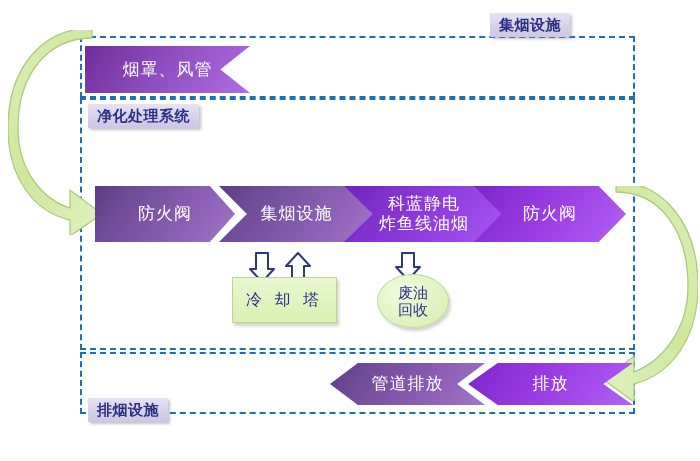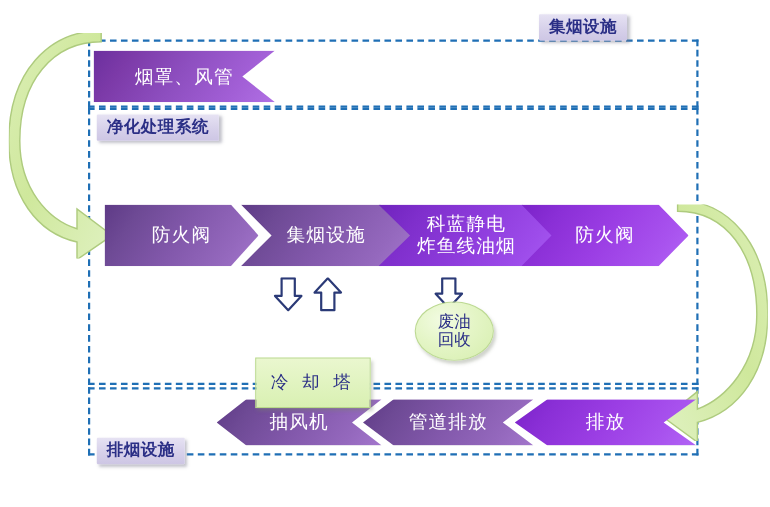--- a/index.html
+++ b/index.html
@@ -160,38 +160,35 @@
 
   <div class="chev right c-bright" style="left:474px; top:186px; width:152px; height:56px;">
     <span>防火阀</span>
   </div>
 
   <svg class="block-arrow" style="left:248px; top:252px;" width="64" height="32" viewBox="0 0 64 32">
     <polygon points="8,1 20,1 20,17 26,17 14,30 2,17 8,17" fill="#ffffff" stroke="#2b3a77" stroke-width="2" stroke-linejoin="round"></polygon>
     <polygon points="44,30 56,30 56,14 62,14 50,1 38,14 44,14" fill="#ffffff" stroke="#2b3a77" stroke-width="2" stroke-linejoin="round"></polygon>
   </svg>
 
-  <div class="green-rect" style="left:232px; top:277px; width:105px; height:46px;margin-top:48px;">
+  <div class="green-rect" style="left:232px; top:277px; width:105px; height:46px;">
     <span>冷 却 塔</span>
   </div>
 
   <svg class="block-arrow" style="left:392px; top:252px;" width="32" height="30" viewBox="0 0 32 30">
     <polygon points="10,1 22,1 22,15 28,15 16,28 4,15 10,15" fill="#ffffff" stroke="#2b3a77" stroke-width="2" stroke-linejoin="round"></polygon>
   </svg>
 
   <div class="green-ellipse" style="left:377px; top:274px; width:72px; height:54px;">
     <span>
       <span>废油</span><br>
       <span>回收</span>
     </span>
   </div>
 
-  <div class="chev left c-mid" style="left:197px; top:363px; width:150px; height:42px;">
-    <span>抽风机</span>
-  </div>
 
   <div class="chev left c-bright" style="left:468px; top:363px; width:165px; height:42px;">
     <span>排放</span>
   </div>
 
   <div class="chev left c-mid" style="left:330px; top:363px; width:155px; height:42px;">
     <span>管道排放</span>
   </div>
 
   <svg class="curve-arrow" style="left:8px; top:30px;" width="100" height="205" viewBox="0 0 100 205">

